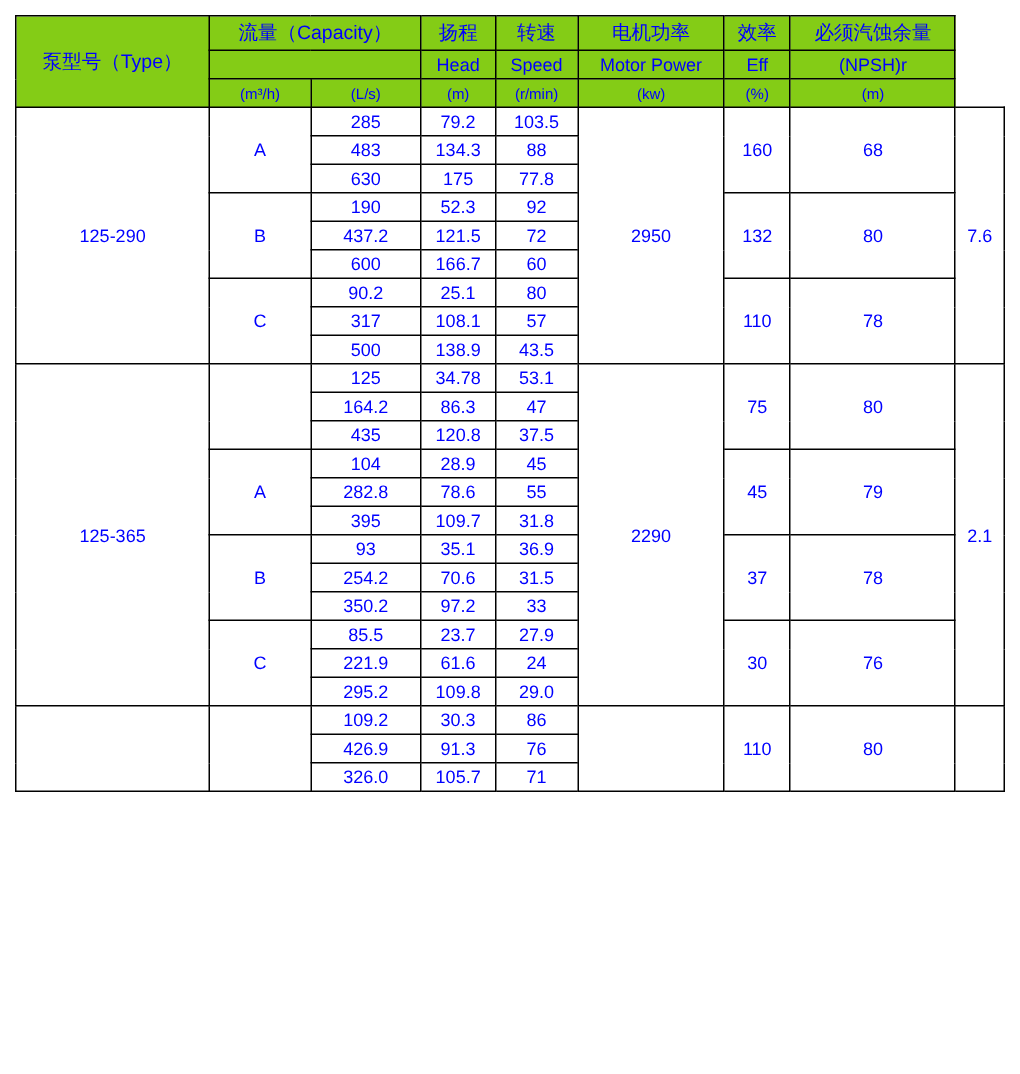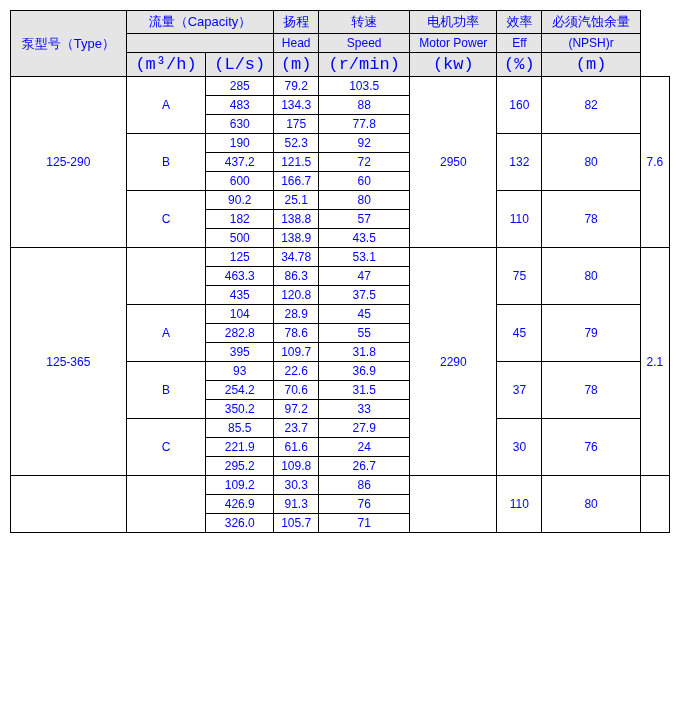--- a/index.html
+++ b/index.html
@@ -24,25 +24,24 @@
     .header-chinese {
       color: #00f;
       font-size: 13px;
     }
     .header-english {
       color: #00f;
       font-size: 12px;
     }
     .unit {
       color: #00f;
-      font-size: 17px;
-      font-family: Liberation Mono, monospace;
+      font-size: 10px;
     }
     th {
-      background: #e5e5e5;
+      background: #84cc16;
       font-weight: normal;
     }
   </style>
 </head>
 <body>
 
 <table>
   <thead>
     <tr>
       <th rowspan="3" colspan="1">
@@ -111,21 +110,21 @@
   </thead>
   <tbody id="table-body">
   <tr>
         <td rowspan="9">125-290</td>
         <td rowspan="3">A</td>
         <td>285</td>
         <td>79.2</td>
         <td>103.5</td>
         <td rowspan="9">2950</td>
         <td rowspan="3">160</td>
-        <td rowspan="3">82</td>
+        <td rowspan="3">68</td>
         <td rowspan="9">7.6</td>
       </tr>
       <tr>
         <td>483</td>
         <td>134.3</td>
         <td>88</td>
       </tr>
       <tr>
         <td>630</td>
         <td>175</td>
@@ -151,42 +150,42 @@
       </tr>
       <tr>
         <td rowspan="3">C</td>
         <td>90.2</td>
         <td>25.1</td>
         <td>80</td>
         <td rowspan="3">110</td>
         <td rowspan="3">78</td>
       </tr>
       <tr>
-        <td>182</td>
-        <td>138.8</td>
+        <td>317</td>
+        <td>108.1</td>
         <td>57</td>
       </tr>
       <tr>
         <td>500</td>
         <td>138.9</td>
         <td>43.5</td>
       </tr>
       <tr>
         <td rowspan="12">125-365</td>
         <td rowspan="3"></td>
         <td>125</td>
         <td>34.78</td>
         <td>53.1</td>
         <td rowspan="12">2290</td>
         <td rowspan="3">75</td>
         <td rowspan="3">80</td>
         <td rowspan="12">2.1</td>
       </tr>
       <tr>
-        <td>463.3</td>
+        <td>164.2</td>
         <td>86.3</td>
         <td>47</td>
       </tr>
       <tr>
         <td>435</td>
         <td>120.8</td>
         <td>37.5</td>
       </tr>
       <tr>
         <td rowspan="3">A</td>
@@ -202,21 +201,21 @@
         <td>55</td>
       </tr>
       <tr>
         <td>395</td>
         <td>109.7</td>
         <td>31.8</td>
       </tr>
       <tr>
         <td rowspan="3">B</td>
         <td>93</td>
-        <td>22.6</td>
+        <td>35.1</td>
         <td>36.9</td>
         <td rowspan="3">37</td>
         <td rowspan="3">78</td>
       </tr>
       <tr>
         <td>254.2</td>
         <td>70.6</td>
         <td>31.5</td>
       </tr>
       <tr>
@@ -233,21 +232,21 @@
         <td rowspan="3">76</td>
       </tr>
       <tr>
         <td>221.9</td>
         <td>61.6</td>
         <td>24</td>
       </tr>
       <tr>
         <td>295.2</td>
         <td>109.8</td>
-        <td>26.7</td>
+        <td>29.0</td>
       </tr>
       <tr>
         <td rowspan="3"></td>
         <td rowspan="3"></td>
         <td>109.2</td>
         <td>30.3</td>
         <td>86</td>
         <td rowspan="3"></td>
         <td rowspan="3">110</td>
         <td rowspan="3">80</td>

